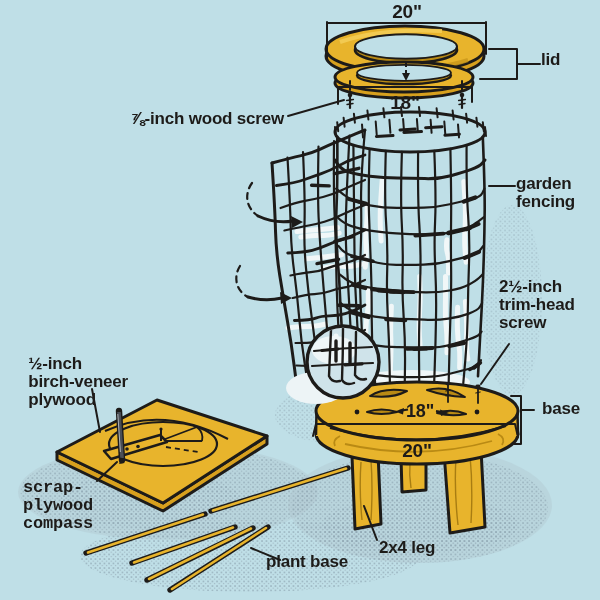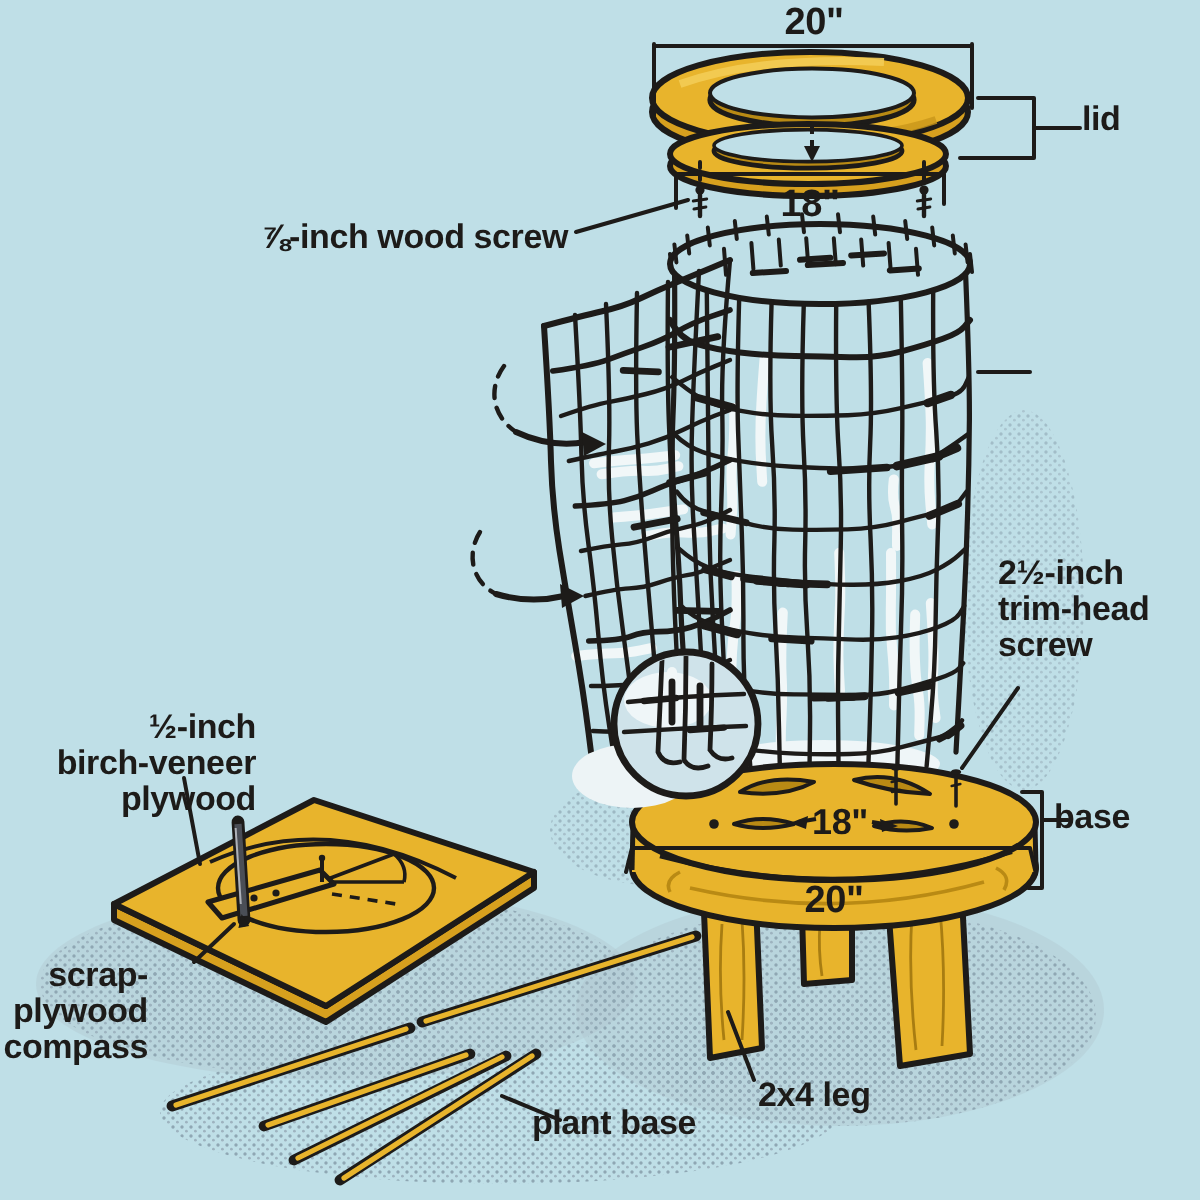--- a/index.html
+++ b/index.html
@@ -1,20 +1,20 @@
 <!DOCTYPE html>
 <html><head>
 <meta charset="utf-8">
 <style>
   html,body{margin:0;padding:0;background:#e8eef0;}
   .stage{position:relative;width:600px;height:600px;overflow:hidden;background:#bfdfe7;font-family:"Liberation Sans","DejaVu Sans",sans-serif;}
   .art{position:absolute;left:0;top:0;}
   .lbl{position:absolute;font-weight:700;font-size:17px;line-height:1.06;color:#1d1b19;letter-spacing:-0.2px;white-space:nowrap;}
   .dim{font-size:19px;text-align:center;}
-  .ra{text-align:right;}
+  .ra{}
   .ca{text-align:center;}
 </style>
 </head>
 <body>
 
 <div class="stage">
 
 <svg class="art" width="600" height="600" viewBox="0 0 600 600">
   <defs>
     <pattern id="stip" width="4.5" height="4.5" patternUnits="userSpaceOnUse">
@@ -311,34 +311,38 @@
     <path d="M97,481 L117,462"></path>
     <path d="M377,540 L364,506"></path>
     <path d="M280,560 L251,548"></path>
   </g>
 </svg>
 
 <div class="lbl dim" style="left:327px;top:2px;width:160px;">20"</div>
 <div class="lbl" style="left:541px;top:51px;">lid</div>
 <div class="lbl dim" style="left:338px;top:93px;width:134px;">18"</div>
 <div class="lbl ra" style="right:316px;top:110px;">⅞-inch wood screw</div>
+<div class="lbl" style="left:516px;top:175px;">
+  <div>garden</div>
+  <div>fencing</div>
+</div>
 <div class="lbl" style="left:499px;top:278px;">
   <div>2½-inch</div>
   <div>trim-head</div>
   <div>screw</div>
 </div>
 <div class="lbl ra" style="right:472px;top:331px;margin-top:24px;">
   <div>½-inch</div>
   <div>birch-veneer</div>
   <div>plywood</div>
 </div>
-<div class="lbl" style="left:527px;top:400px;">base</div>
+<div class="lbl" style="left:542px;top:400px;">base</div>
 <div class="lbl ca" style="left:396px;top:402px;width:48px;font-size:18px;">18"</div>
 <div class="lbl dim" style="left:393px;top:441px;width:48px;">20"</div>
-<div class="lbl ra" style="right:526px;top:479px;">
+<div class="lbl ra" style="right:507px;top:479px;font-family:Liberation Mono, monospace;">
   <div>scrap-</div>
   <div>plywood</div>
   <div>compass</div>
 </div>
 <div class="lbl" style="left:379px;top:539px;">2x4 leg</div>
 <div class="lbl ca" style="left:252px;top:553px;width:110px;">
   <div>plant base</div>
 </div>
 
 </div>

